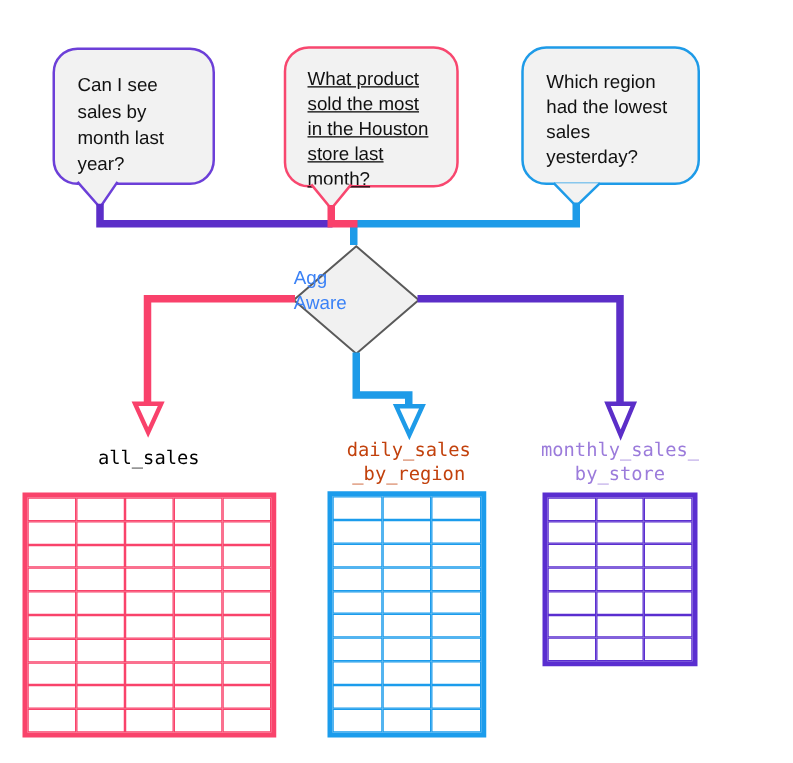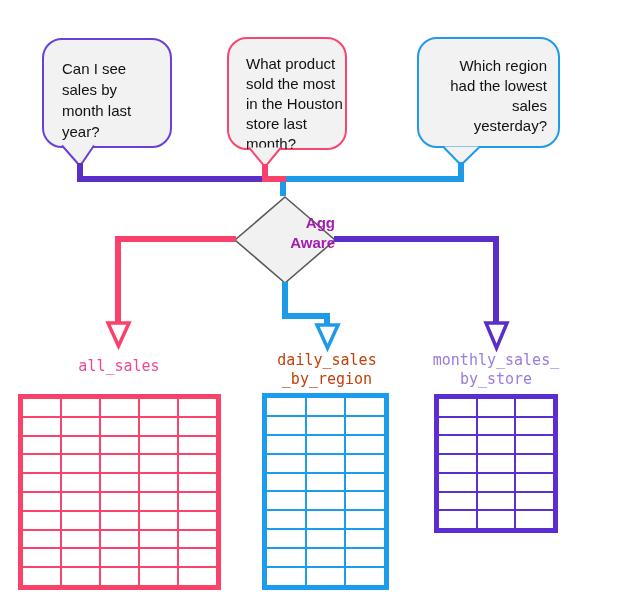--- a/index.html
+++ b/index.html
@@ -3,33 +3,33 @@
 <meta charset="utf-8">
 <style>
   html,body{margin:0;padding:0;background:#ffffff;}
   .canvas{position:relative;width:634px;height:610px;background:#ffffff;overflow:hidden;
           font-family:"Liberation Sans",sans-serif;}
   
   .bubble{position:absolute;background:#F2F2F2;border:2px solid;border-radius:20px;box-sizing:border-box;z-index:1;}
   .btext{color:#111;font-size:15px;line-height:21px;}
   #b1{left:42px;top:38px;width:130px;height:110px;}
   #b1 .btext{margin:18px 0 0 18px;width:80px;}
-  #b2{left:227px;top:37px;width:120px;height:113px;}
+  #b2{left:227px;top:37px;width:140px;height:113px;text-decoration:underline;}
   #b2 .btext{margin:15px 0 0 17px;width:102px;line-height:20px;}
-  #b3{left:417px;top:37px;width:143px;height:111px;text-align:right;}
+  #b3{left:417px;top:37px;width:143px;height:111px;}
   #b3 .btext{margin:17px 0 0 18px;width:110px;line-height:20px;}
   
   svg.connectors{position:absolute;left:0;top:0;z-index:2;pointer-events:none;}
   .tail{fill:#F2F2F2;stroke-width:2;}
   .line{fill:none;stroke-width:6;}
   .arrowhead{fill:#ffffff;stroke-width:3.5;}
   .diamond{fill:#F1F1F1;stroke:#5A5A5A;stroke-width:1.6;}
   
-  .dlabel{position:absolute;left:235px;top:213px;width:100px;text-align:right;
-          font-size:15px;line-height:19.5px;color:#a21caf;white-space:pre-line;z-index:3;font-weight:bold;}
+  .dlabel{position:absolute;left:235px;top:213px;width:100px;text-align:left;
+          font-size:15px;line-height:19.5px;color:#3b82f6;white-space:pre-line;z-index:3;}
   .tlabel{position:absolute;text-align:center;font-family:"DejaVu Sans Mono",monospace;
           font-size:15px;line-height:19px;white-space:pre-line;z-index:3;}
   #lbl1{left:39px;top:357px;width:160px;}
   #lbl2{left:247px;top:351px;width:160px;}
   #lbl3{left:416px;top:351px;width:160px;text-align:center;}
   
   .tbl{position:absolute;display:grid;box-sizing:border-box;border:4px solid var(--tbl);background:#fff;z-index:1;}
   .tbl .cell{border:1.2px solid var(--tbl);}
   #t1{left:18px;top:394px;width:203px;height:196px;}
   #t2{left:262px;top:393px;width:127px;height:197px;}
@@ -67,21 +67,21 @@
     <path class="line" d="M285 282 L285 316 L327 316 L327 324" style="stroke: rgb(30, 155, 232);"></path>
 
     <polygon class="arrowhead" points="108,323 129,323 118.5,346" style="stroke: rgb(249, 65, 107);"></polygon>
     <polygon class="arrowhead" points="317,325 338,325 327.5,348" style="stroke: rgb(30, 155, 232);"></polygon>
     <polygon class="arrowhead" points="486,323 507,323 496.5,348" style="stroke: rgb(91, 46, 200);"></polygon>
   </svg>
 
   <div class="dlabel">Agg
 Aware</div>
 
-  <div class="tlabel" id="lbl1" style="color: #ec4899;">all_sales</div>
+  <div class="tlabel" id="lbl1" style="color: #000000;">all_sales</div>
   <div class="tlabel" id="lbl2" style="color: #c2410c;">daily_sales
 _by_region</div>
   <div class="tlabel" id="lbl3" style="color: rgb(155, 123, 219);">monthly_sales_
 by_store</div>
 
   <div class="tbl" id="t1" style="--tbl: #F9436B; grid-template-columns: repeat(5, 1fr); grid-template-rows: repeat(10, 1fr);">
       <div class="cell"></div>
       <div class="cell"></div>
       <div class="cell"></div>
       <div class="cell"></div>

